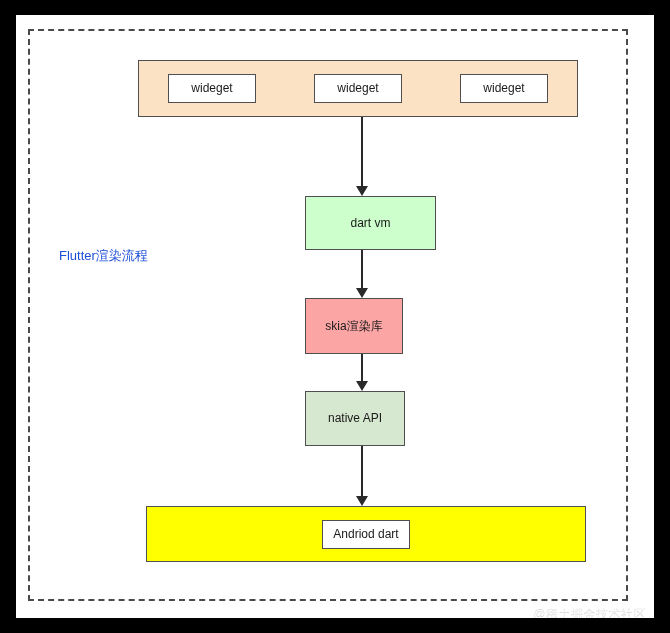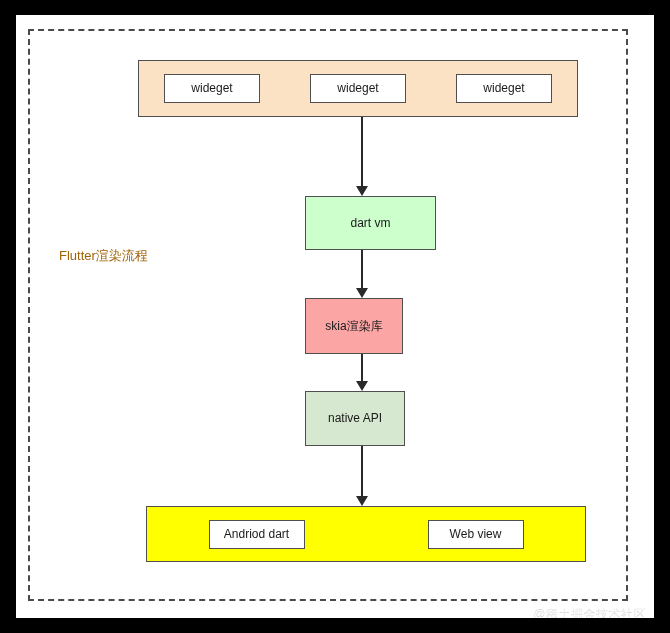--- a/index.html
+++ b/index.html
@@ -69,21 +69,21 @@
     display: flex;
     align-items: center;
     justify-content: space-around;
   }
   .slot {
     box-sizing: border-box;
     border: 1px solid #4f4f4f;
     background: #ffffff;
     color: #1a1a1a;
     font-size: 12px;
-    width: 96px;
+    width: 88px;
     height: 29px;
     display: flex;
     align-items: center;
     justify-content: center;
     white-space: nowrap;
   }
 
   
   #band-widget {
     left: 122px;
@@ -144,21 +144,21 @@
   #arrow-2 { top: 235px;  height: 39px; }
   #arrow-3 { top: 339px;  height: 28px; }
   #arrow-4 { top: 431px;  height: 51px; }
 
   
   #caption {
     position: absolute;
     left: 43px;
     top: 232px;
     font-size: 13px;
-    color: #a16207;
+    color: #1d4ed8;
     white-space: nowrap;
   }
 
   
   #watermark {
     position: absolute;
     right: 8px;
     bottom: -4px;
     font-size: 12px;
     color: rgba(255, 255, 255, 0.62);
@@ -194,21 +194,20 @@
 
     <div id="arrow-3" class="arrow"></div>
 
     <div id="node-native" class="node">native  API</div>
 
     <div id="arrow-4" class="arrow"></div>
 
     <div id="band-view" class="node band">
       <div class="slots">
         <div class="slot">Andriod dart</div>
-        <div class="slot">Web view</div>
       </div>
     </div>
 
     <div id="caption">Flutter渲染流程</div>
 
     <div id="watermark">@稀土掘金技术社区</div>
 
   </div>
 </div>
 

